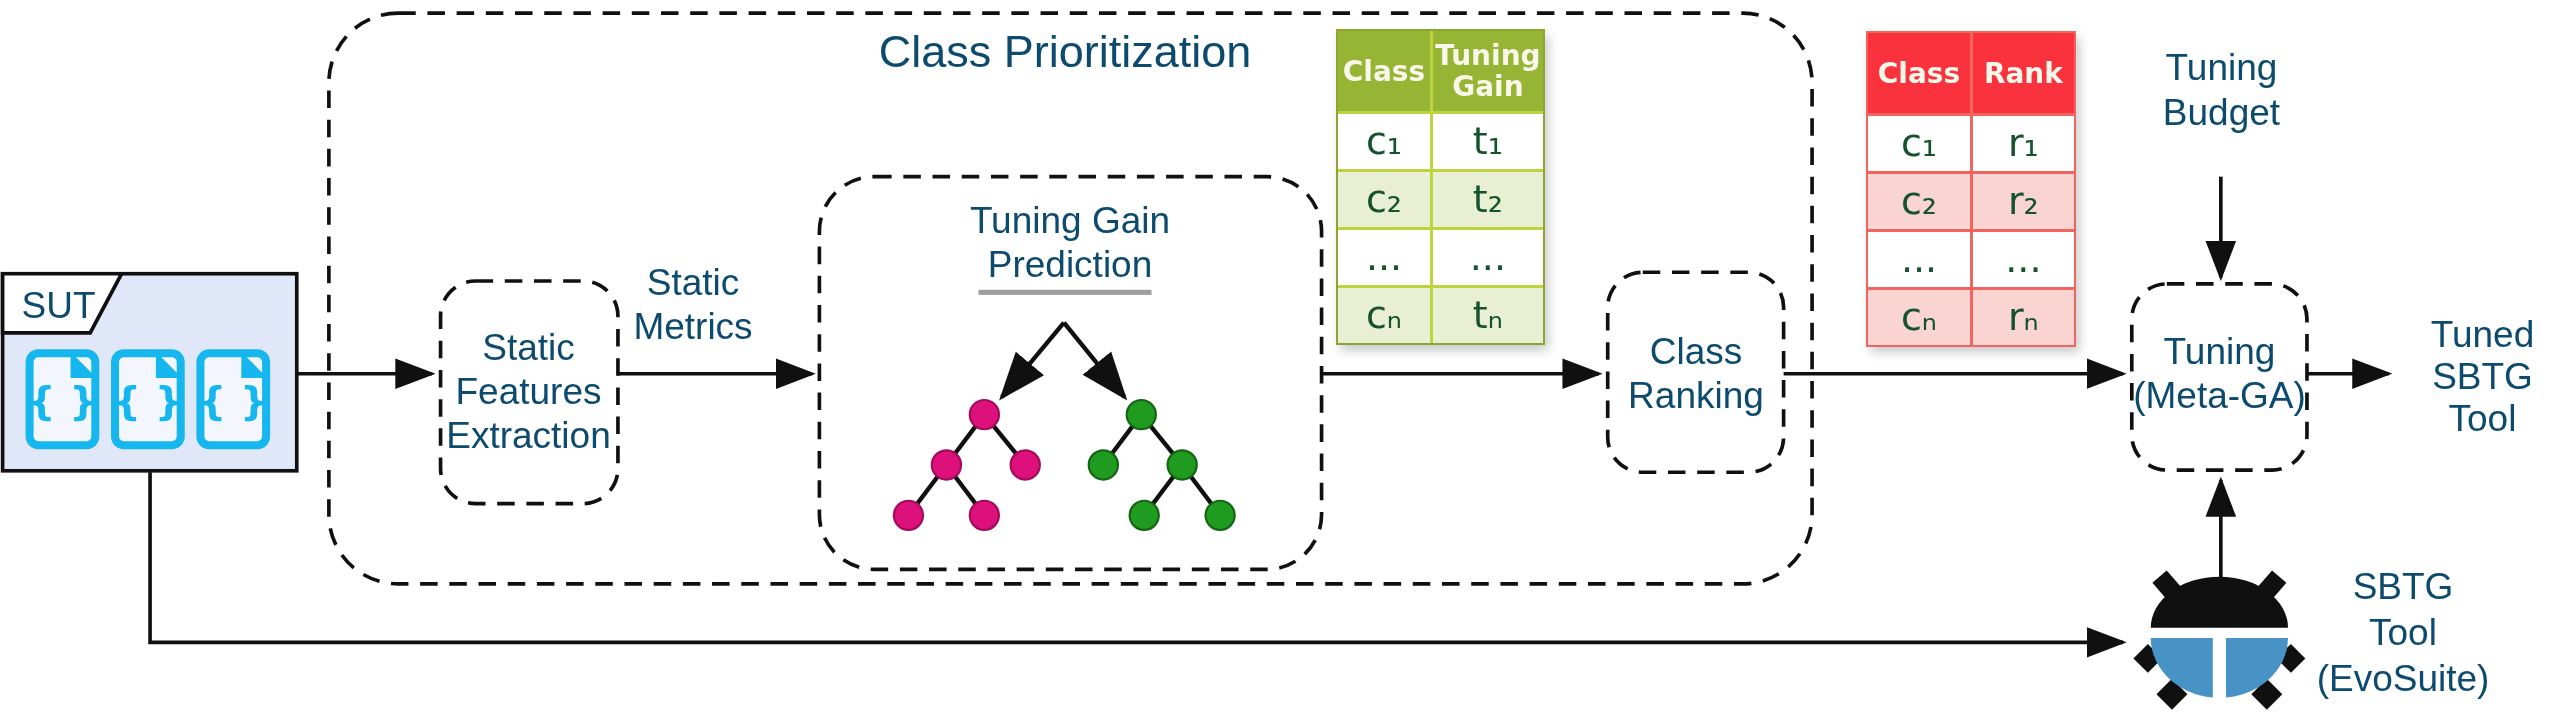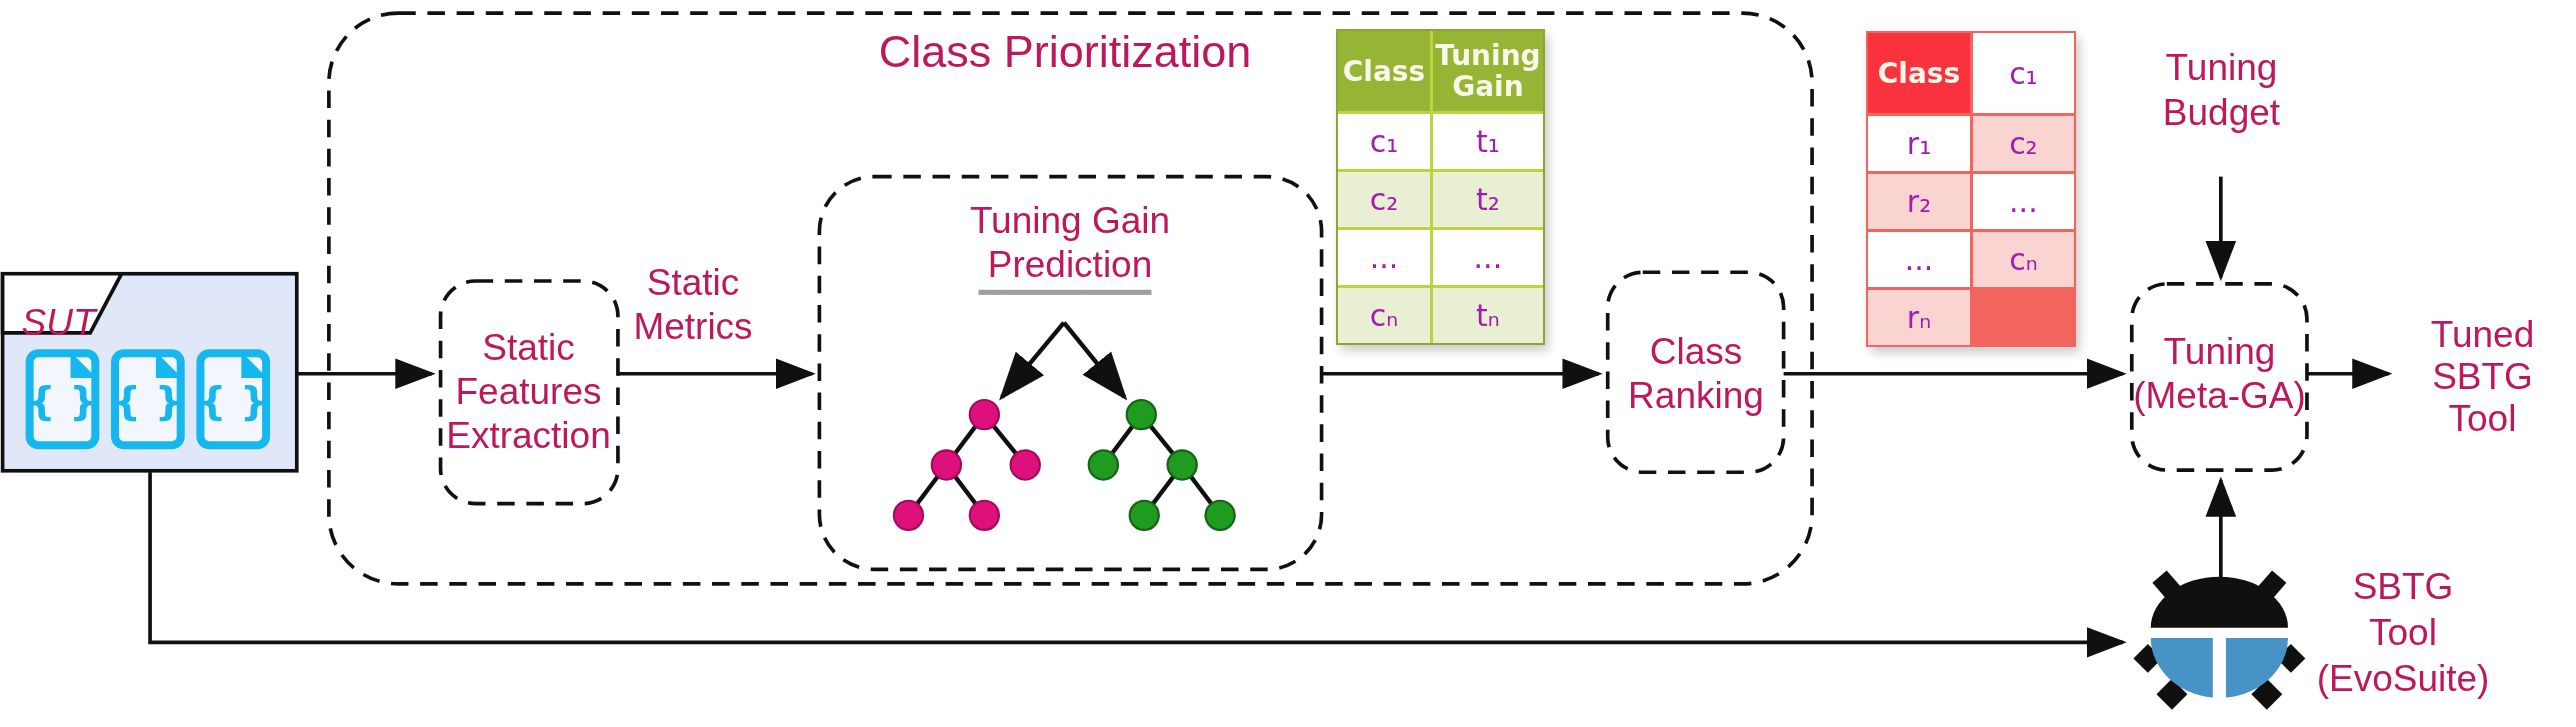--- a/index.html
+++ b/index.html
@@ -1,26 +1,26 @@
 <!DOCTYPE html>
 <html style="font-size:11.7px"><head>
 <meta charset="utf-8">
 <style>
   html,body{margin:0;padding:0;background:#ffffff;}
   body{width:2576px;height:727px;position:relative;overflow:hidden;
        font-family:"Liberation Sans","DejaVu Sans",sans-serif;color:#111;}
   svg.layer{position:absolute;left:0;top:0;}
-  .lbl{position:absolute;text-align:center;white-space:pre-line;color:#be185d;}
+  .lbl{position:absolute;text-align:center;white-space:pre-line;color:#0c4a6e;}
   .lbl.big{font-size:45px;line-height:51px;}
   .lbl.std{font-size:37px;line-height:44px;}
   
   .dtable{position:absolute;display:grid;gap:2.9px;box-shadow:4.4px 5.8px 10.2px rgba(0,0,0,.22);}
   .dtable .cell{display:flex;align-items:center;justify-content:center;
                 font-family:"DejaVu Sans","Liberation Sans",sans-serif;
-                font-size:30px;color:#a21caf;text-align:center;}
+                font-size:38px;color:#14532d;text-align:center;}
   .dtable .head{font-weight:bold;font-size:28px;line-height:31px;color:#f8f7ea;}
   .gain-table{left:1336px;top:29px;grid-template-columns:92px 110px;
               grid-template-rows:80px 55px 55px 55px 55px;
               background:#bcd43e;border:2.9px solid #8ea631;}
   .gain-table .head{background:#97b535;}
   .gain-table .r0{background:#ffffff;}
   .gain-table .r1{background:#e9efd2;}
   .rank-table{left:1866px;top:31px;grid-template-columns:102px 101px;
               grid-template-rows:80px 55px 55px 55px 55px;
               background:#f2655e;border:2.9px solid #f2655e;}
@@ -117,21 +117,21 @@
     <rect x="3124" y="888" width="28" height="28" fill="#101010" transform="rotate(45 3138 902)"></rect>
     <rect x="2960" y="936" width="30" height="30" fill="#101010" transform="rotate(45 2975 951)"></rect>
     <rect x="3090" y="936" width="30" height="30" fill="#101010" transform="rotate(45 3105 951)"></rect>
     <path d="M2946,874 A94,82 0 0 0 3134,874 Z" fill="#4793c6"></path>
     <rect x="3031" y="868" width="18" height="96" fill="#ffffff"></rect>
   </g>
 </svg>
 
 <div class="lbl big" style="left:773px;top:26px;width:584px;">Class Prioritization</div>
 
-<div class="lbl std" style="left:14.6px;top:301px;width:88px;font-style:italic;">SUT</div>
+<div class="lbl std" style="left:14.6px;top:284px;width:88px;">SUT</div>
 
 <div class="lbl std" style="left:440px;top:326px;width:177px;">Static
 Features
 Extraction</div>
 
 <div class="lbl std" style="left:591px;top:261px;width:204px;">Static
 Metrics</div>
 
 <div class="lbl std" style="left:819px;top:199px;width:502px;">Tuning Gain
 Prediction</div>
@@ -161,20 +161,21 @@
   <div class="cell r1">c₂</div>
   <div class="cell r1">t₂</div>
   <div class="cell r0">...</div>
   <div class="cell r0">...</div>
   <div class="cell r1">cₙ</div>
   <div class="cell r1">tₙ</div>
 </div>
 
 <div class="dtable rank-table">
   <div class="cell head">Class</div>
+  <div class="cell head">Rank</div>
   <div class="cell r0">c₁</div>
   <div class="cell r0">r₁</div>
   <div class="cell r1">c₂</div>
   <div class="cell r1">r₂</div>
   <div class="cell r0">...</div>
   <div class="cell r0">...</div>
   <div class="cell r1">cₙ</div>
   <div class="cell r1">rₙ</div>
 </div>
 

